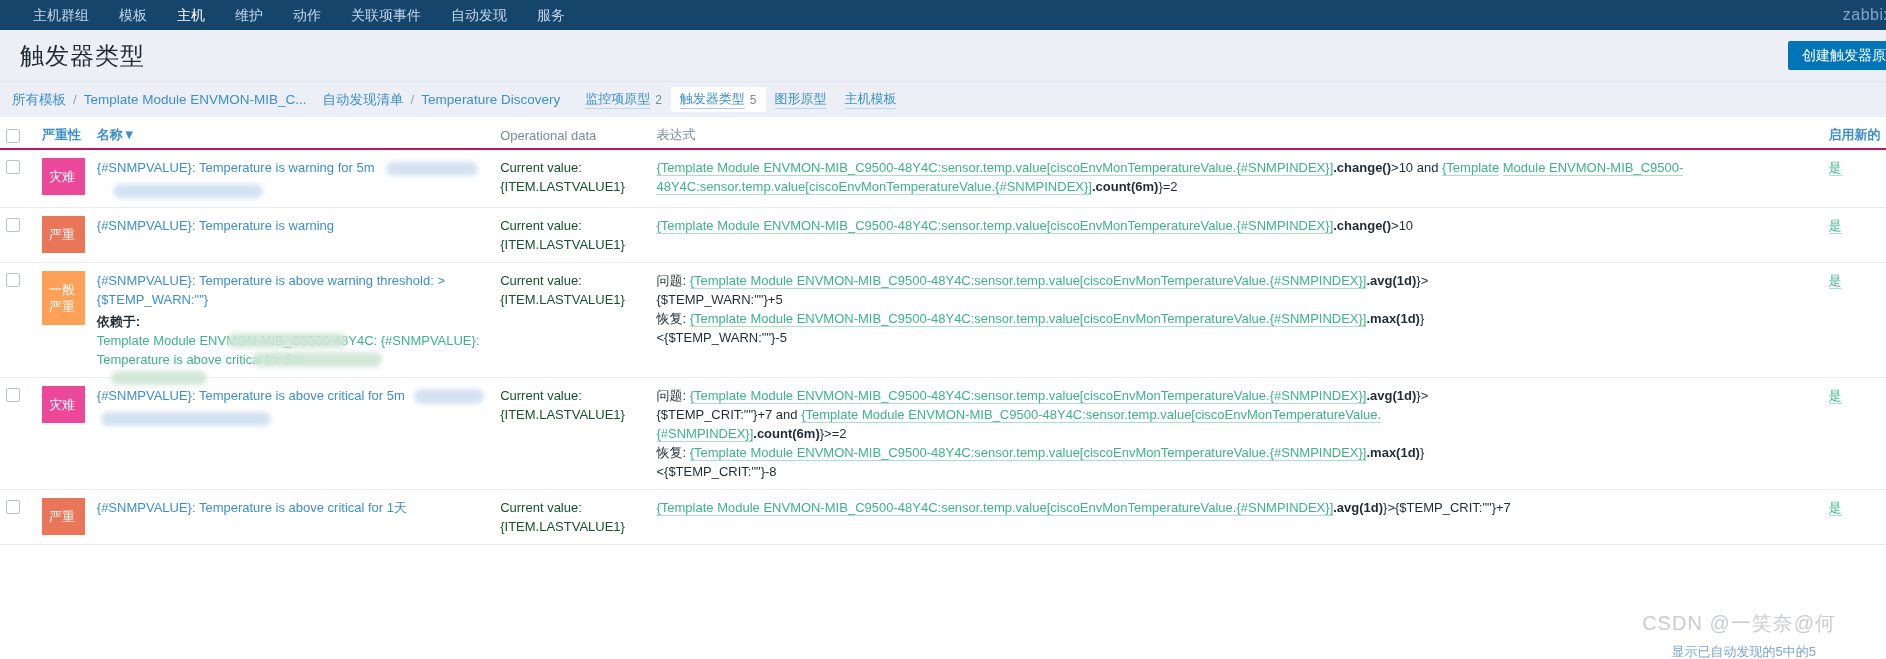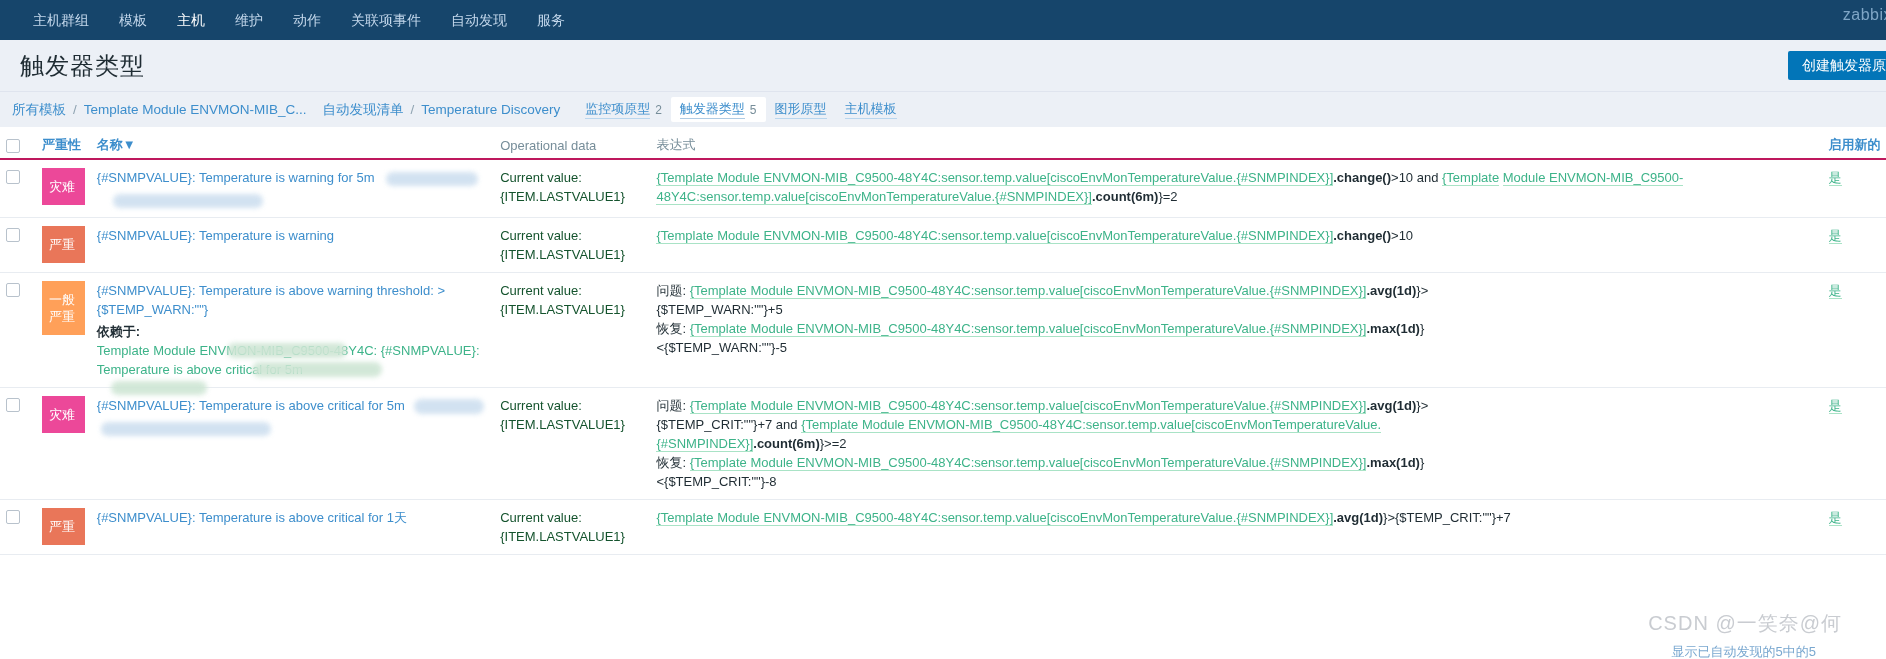--- a/index.html
+++ b/index.html
@@ -9,21 +9,21 @@
     font-family:"Liberation Sans","DejaVu Sans",sans-serif;
     font-size:13px;
     background:#ffffff;
     color:#1f2c33;
     overflow:hidden;
     position:relative;
   }
 
   
   .topnav {
-    height:40px;
+    height:30px;
     background:#16456b;
     display:flex;
     align-items:center;
     padding-left:18px;
     position:relative;
   }
   .topnav .nav-item {
     color:#c4d8ec;
     font-size:14px;
     padding:0 15px;
@@ -171,21 +171,21 @@
     border-radius:9px;
     vertical-align:middle;
     filter:blur(2.4px);
     opacity:.92;
   }
   .blob.g { background:#cfe6d5; }
 
   
   .wm {
     position:absolute;
-    right:44px; bottom:22px;
+    right:50px; bottom:22px;
     font-size:20px;
     color:#c9ccd1;
     letter-spacing:1px;
     pointer-events:none;
   }
   .footnote {
     position:absolute;
     right:70px; bottom:-2px;
     font-size:13px;
     color:#7aa8d0;

